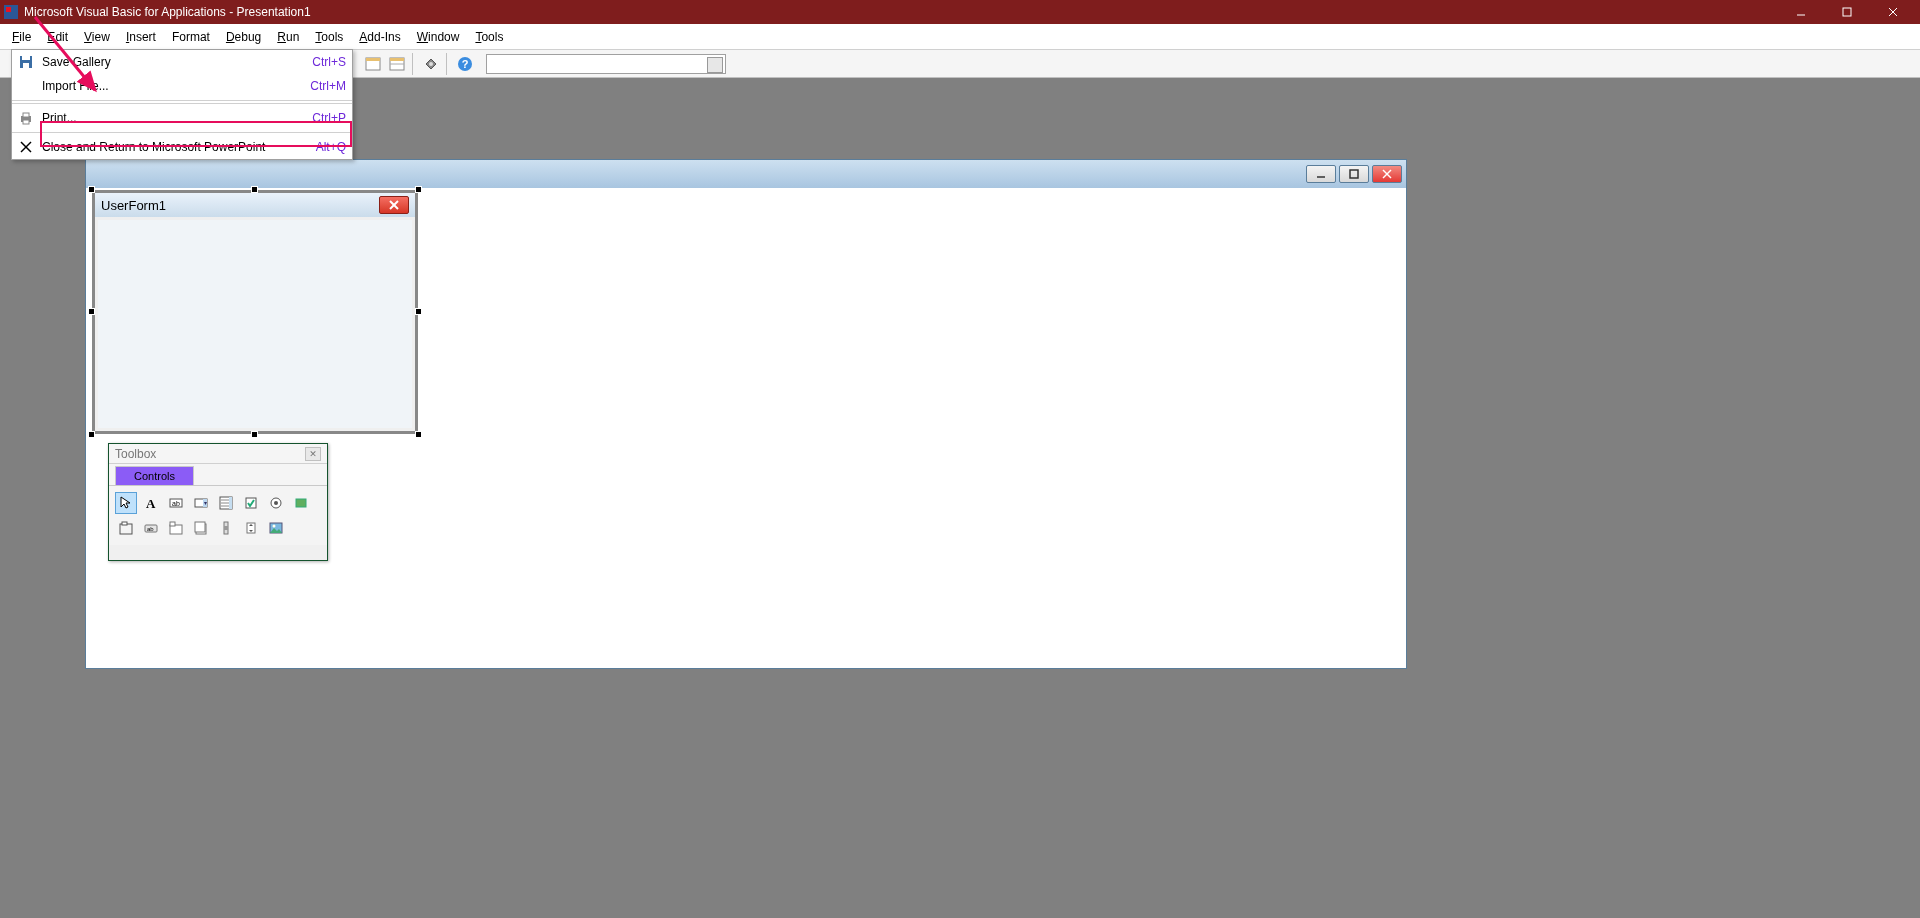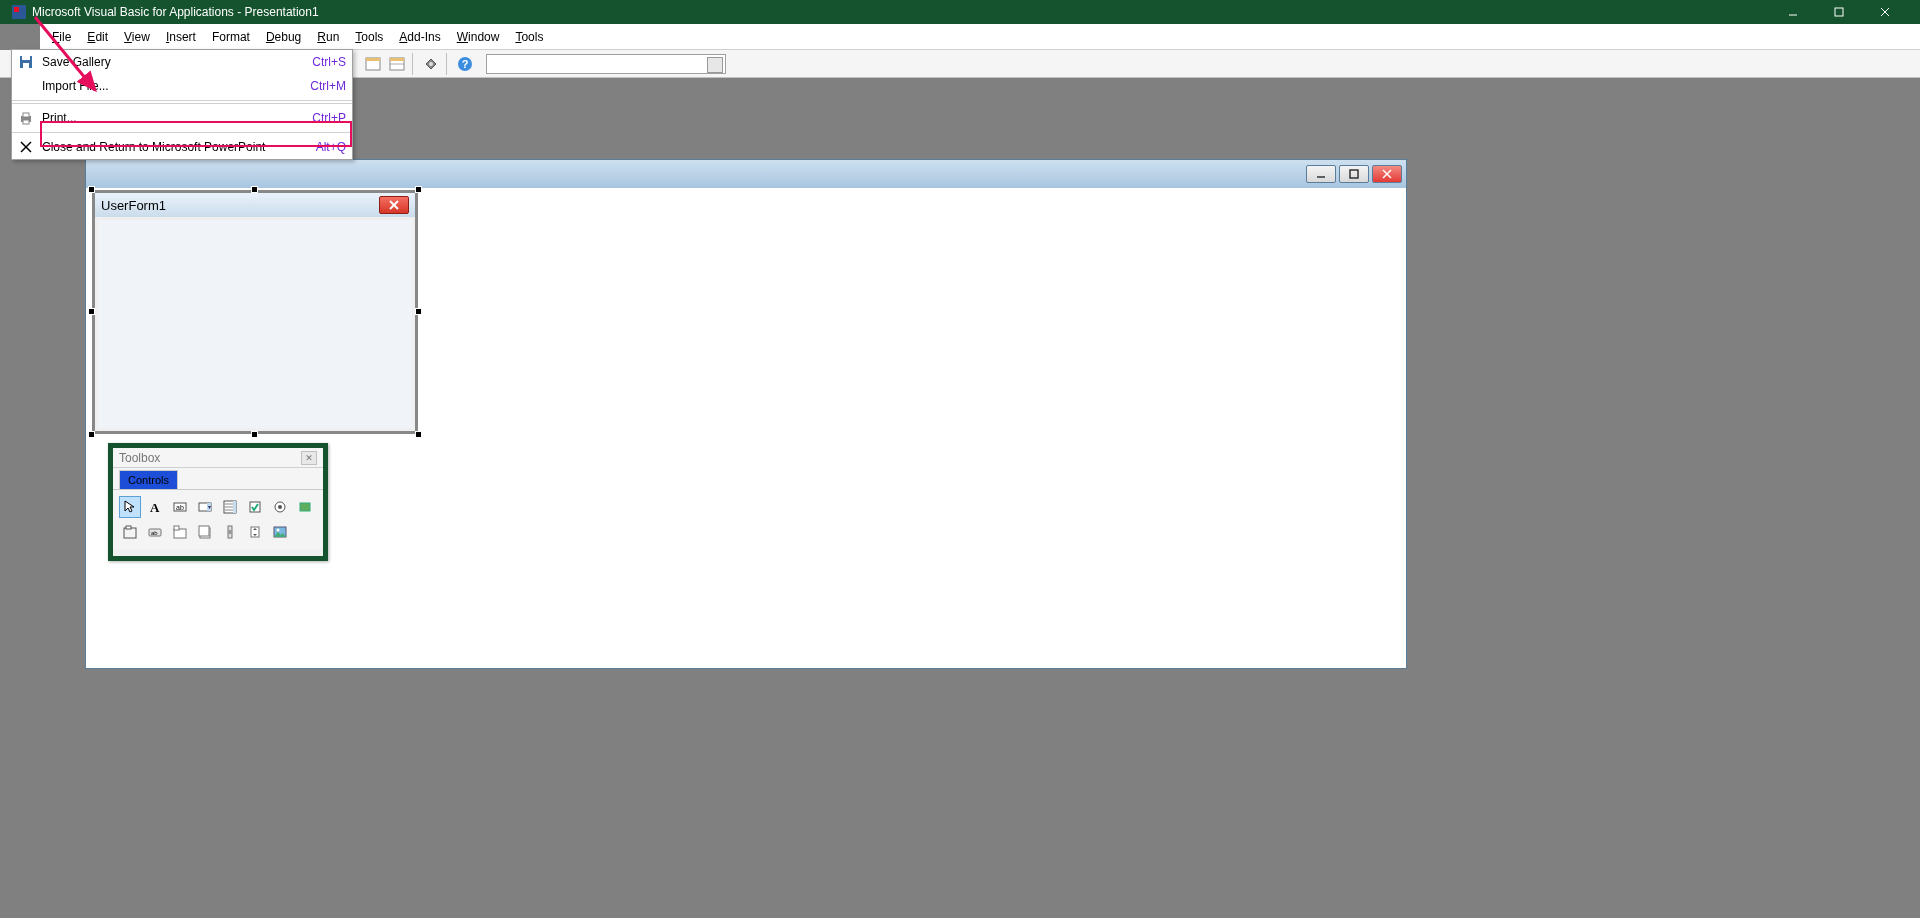--- a/index.html
+++ b/index.html
@@ -1,25 +1,25 @@
 <!DOCTYPE html>
 <html><head>
 <meta charset="utf-8">
 <style>
   * { box-sizing: border-box; margin: 0; padding: 0; }
   body { font-family: "Segoe UI", Tahoma, sans-serif; font-size: 12px; background: #808080; width: 1920px; height: 918px; overflow: hidden; position: relative; }
   
-  .titlebar { background: #14532d; color: #fff; height: 24px; display: flex; align-items: center; padding: 0 12px; }
+  .titlebar { background: #7f1d1d; color: #fff; height: 24px; display: flex; align-items: center; padding: 0 4px; }
   .titlebar .icon { width: 14px; height: 14px; background: #2b5797; margin-right: 6px; display:inline-block; position:relative; }
   .titlebar .icon::after { content:""; position:absolute; left:2px; top:2px; width:5px; height:5px; background:#e81123; }
   .titlebar .spacer { flex:1; }
   .titlebar .win-btn { width: 46px; height: 24px; display:flex; align-items:center; justify-content:center; color:#fff; }
   .titlebar .win-btn svg { stroke:#fff; stroke-width:1; fill:none; }
   
-  .menubar { background:#fff; height:26px; display:flex; align-items:center; padding:0 4px; border-bottom:1px solid #d0d0d0;margin-left:40px; }
+  .menubar { background:#fff; height:26px; display:flex; align-items:center; padding:0 4px; border-bottom:1px solid #d0d0d0; }
   .menubar-item { padding: 3px 8px; color:#000; position:relative; }
   .menu-underline::first-letter { text-decoration: underline; }
   
   .toolbar-row { background:#f5f5f5; height:28px; border-bottom:1px solid #c0c0c0; position:relative; }
   .toolbar-visible { position:absolute; left:362px; top:3px; display:flex; align-items:center; gap:2px; }
   .tb-btn { width:22px; height:22px; display:flex; align-items:center; justify-content:center; border:1px solid transparent; }
   .tb-btn svg { width:16px; height:16px; }
   .tb-sep { width:4px; height:22px; border-left:1px solid #c0c0c0; margin:0 2px; }
   .tb-combo { width:240px; height:20px; background:#fff; border:1px solid #a0a0a0; margin-left:8px; position:relative; }
   .tb-combo::after { content:""; position:absolute; right:2px; top:2px; width:14px; height:14px; background:#e7e7e7; border:1px solid #999; }
@@ -42,26 +42,26 @@
   
   .userform { position:absolute; left:0; top:0; width:326px; height:244px; border:3px solid #888; background:#efefef; }
   .userform .uf-title { height:24px; background:linear-gradient(#eaf2fb,#cadceb); display:flex; align-items:center; padding:0 6px; font-size:13px; }
   .userform .uf-title .sp { flex:1; }
   .userform .uf-close { width:30px; height:18px; background:linear-gradient(#f56f63,#d63626); border:1px solid #8a1f16; border-radius:2px; display:flex; align-items:center; justify-content:center; color:#fff; font-weight:bold; }
   .userform .uf-grid { position:absolute; left:3px; top:27px; right:3px; bottom:3px; background-color:#f0f4f8;
     background-image: radial-gradient(#888 0.5px, transparent 0.5px);
     background-size: 8px 8px; }
   .sel-handle { position:absolute; width:7px; height:7px; background:#000; border:1px solid #fff; }
   
-  .toolbox { position:absolute; left:108px; top:443px; width:220px; height:118px; background:#f0f0f0; border:5px solid #14532d; box-shadow:1px 1px 3px rgba(0,0,0,.3); z-index:50; }
+  .toolbox { position:absolute; left:108px; top:443px; width:220px; height:118px; background:#f0f0f0; border:1px solid #14532d; box-shadow:1px 1px 3px rgba(0,0,0,.3); z-index:50; }
   .toolbox .tbx-title { height:20px; background:#f5f5f5; border-bottom:1px solid #d0d0d0; display:flex; align-items:center; padding:0 6px; color:#777; font-size:12px; }
   .toolbox .tbx-title .sp { flex:1; }
   .toolbox .tbx-close { width:16px; height:14px; background:#e8e8e8; border:1px solid #c0c0c0; display:flex; align-items:center; justify-content:center; font-size:9px; }
   .toolbox .tbx-tabs { height:22px; display:flex; align-items:flex-end; padding-left:6px; background:#f5f5f5; border-bottom:1px solid #c9c9c9; }
-  .toolbox .tbx-tab { padding:3px 8px; background:#1d4ed8; border:1px solid #c9c9c9; border-bottom:none; font-size:11px; }
+  .toolbox .tbx-tab { padding:3px 18px; background:#8b5cf6; border:1px solid #c9c9c9; border-bottom:none; font-size:11px; }
   .toolbox .tbx-body { padding:6px; background:#f4f4f4; display:grid; grid-template-columns: repeat(8, 22px); grid-auto-rows:22px; gap:3px; }
   .tbx-tool { width:22px; height:22px; border:1px solid transparent; display:flex; align-items:center; justify-content:center; }
   .tbx-tool.sel { background:#bfe1fb; border:1px solid #5aa1d8; }
   
   .arrow-ann { position:absolute; left:30px; top:12px; z-index:105; pointer-events:none; }
 </style>
 </head>
 <body>
 
 <div class="titlebar">

